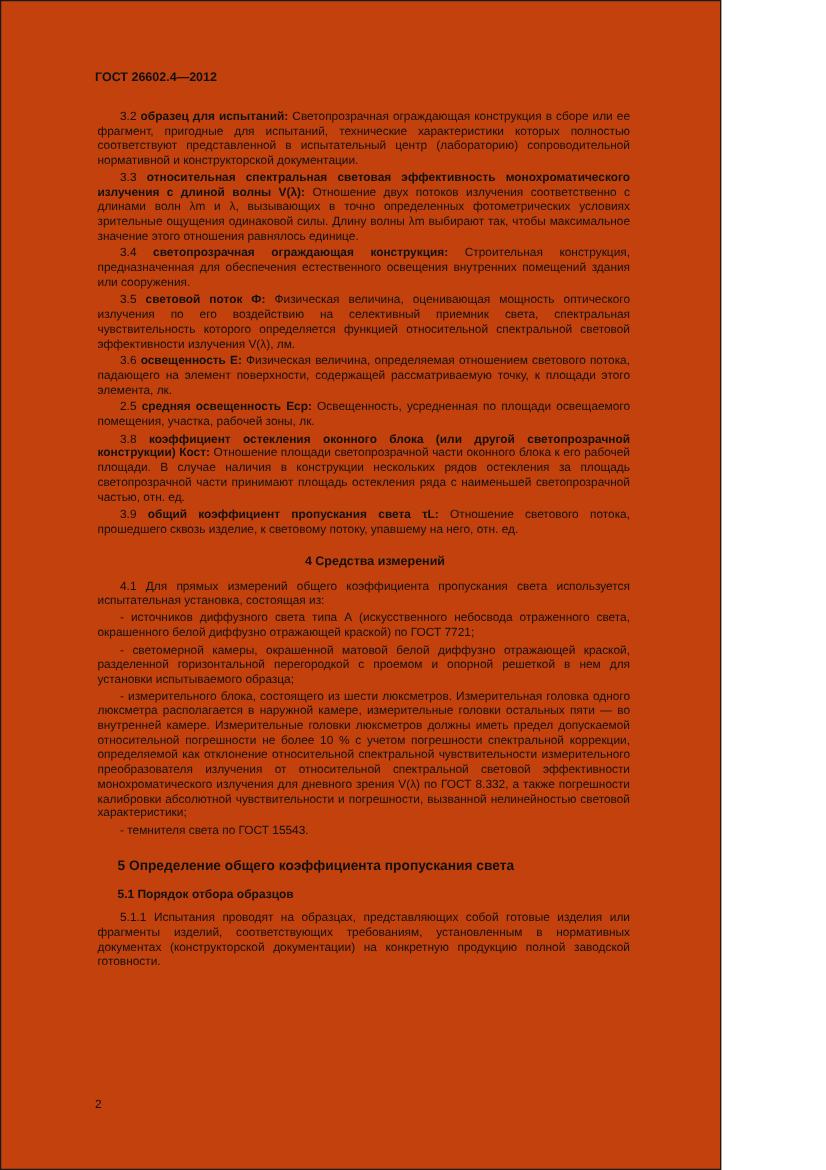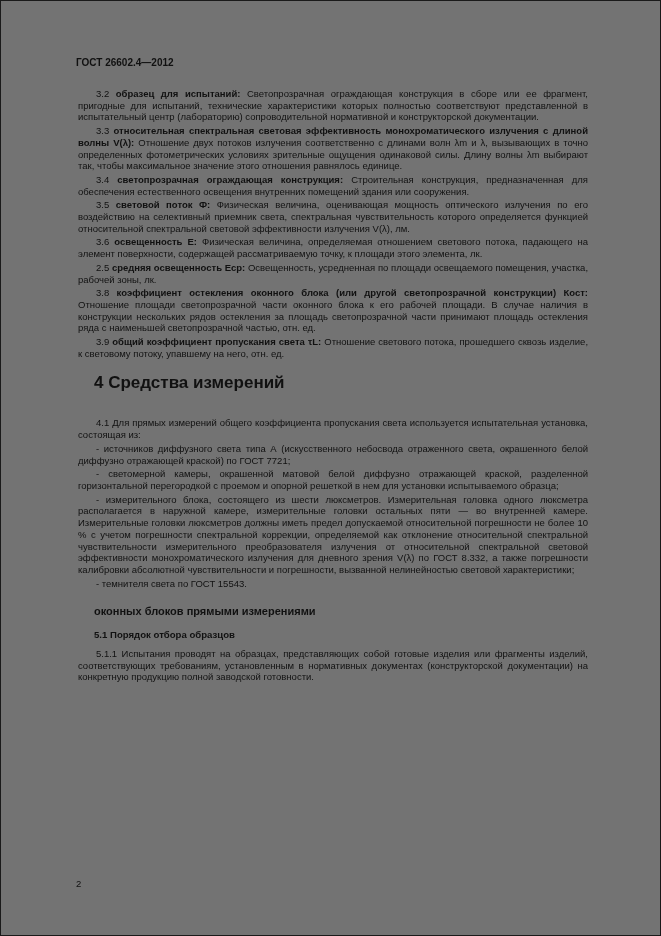--- a/index.html
+++ b/index.html
@@ -2,23 +2,23 @@
 <html><head>
 <meta charset="utf-8">
 <style>
   html, body {
     margin: 0;
     padding: 0;
     background: #ffffff;
     font-family: "Liberation Sans", sans-serif;
   }
   .page {
-    width: 661px;
+    width: 577px;
     height: 936px;
-    background: #737373;
+    background: #c2410c;
     border: 1px solid #1a1a1a;
     box-sizing: border-box;
     position: relative;
     color: #111111;
     overflow: hidden;
   }
   .content {
     position: absolute;
     left: 75px;
     right: 70px;
@@ -31,24 +31,25 @@
   }
   .para {
     font-size: 9.5px;
     line-height: 11.7px;
     text-align: justify;
     text-indent: 18px;
     margin: 2px;
   }
   .bold { font-weight: bold; }
   .h-main {
-    font-size: 17px;
+    font-size: 10px;
     font-weight: bold;
-    margin: 14px 0 24px 0;
+    margin: 14px 0 9px 0;
     padding-left: 18px;
+    text-align: center;
   }
   .h-main-2 {
     font-size: 11px;
     font-weight: bold;
     line-height: 13.5px;
     margin: 16px 0 10px 0;
     padding-left: 18px;
   }
   .h-main-2 .hline { display: block; }
   .h-sub {
@@ -90,21 +91,21 @@
 
     <h2 class="h-main">4  Средства измерений</h2>
 
     <p class="para">4.1  Для прямых измерений общего коэффициента пропускания света используется испытательная установка, состоящая из:</p>
     <p class="para">- источников диффузного света типа А (искусственного небосвода отраженного света, окрашенного белой диффузно отражающей краской) по ГОСТ 7721;</p>
     <p class="para">- светомерной камеры, окрашенной матовой белой диффузно отражающей краской, разделенной горизонтальной перегородкой с проемом и опорной решеткой в нем для установки испытываемого образца;</p>
     <p class="para">- измерительного блока, состоящего из шести люксметров. Измерительная головка одного люксметра располагается в наружной камере, измерительные головки остальных пяти — во внутренней камере. Измерительные головки люксметров должны иметь предел допускаемой относительной погрешности не более 10 % с учетом погрешности спектральной коррекции, определяемой как отклонение относительной спектральной чувствительности измерительного преобразователя излучения от относительной спектральной световой эффективности монохроматического излучения для дневного зрения V(λ) по ГОСТ 8.332, а также погрешности калибровки абсолютной чувствительности и погрешности, вызванной нелинейностью световой характеристики;</p>
     <p class="para">- темнителя света по ГОСТ 15543.</p>
 
     <h2 class="h-main-2">
-        <span class="hline">оконных блоков прямыми измерениями</span>
+        <span class="hline">5  Определение общего коэффициента пропускания света</span>
       </h2>
 
     <h3 class="h-sub">5.1  Порядок отбора образцов</h3>
 
     <p class="para">5.1.1  Испытания проводят на образцах, представляющих собой готовые изделия или фрагменты изделий, соответствующих требованиям, установленным в нормативных документах (конструкторской документации) на конкретную продукцию полной заводской готовности.</p>
 
   </div>
 
   <div class="page-number">2</div>
 </div>

